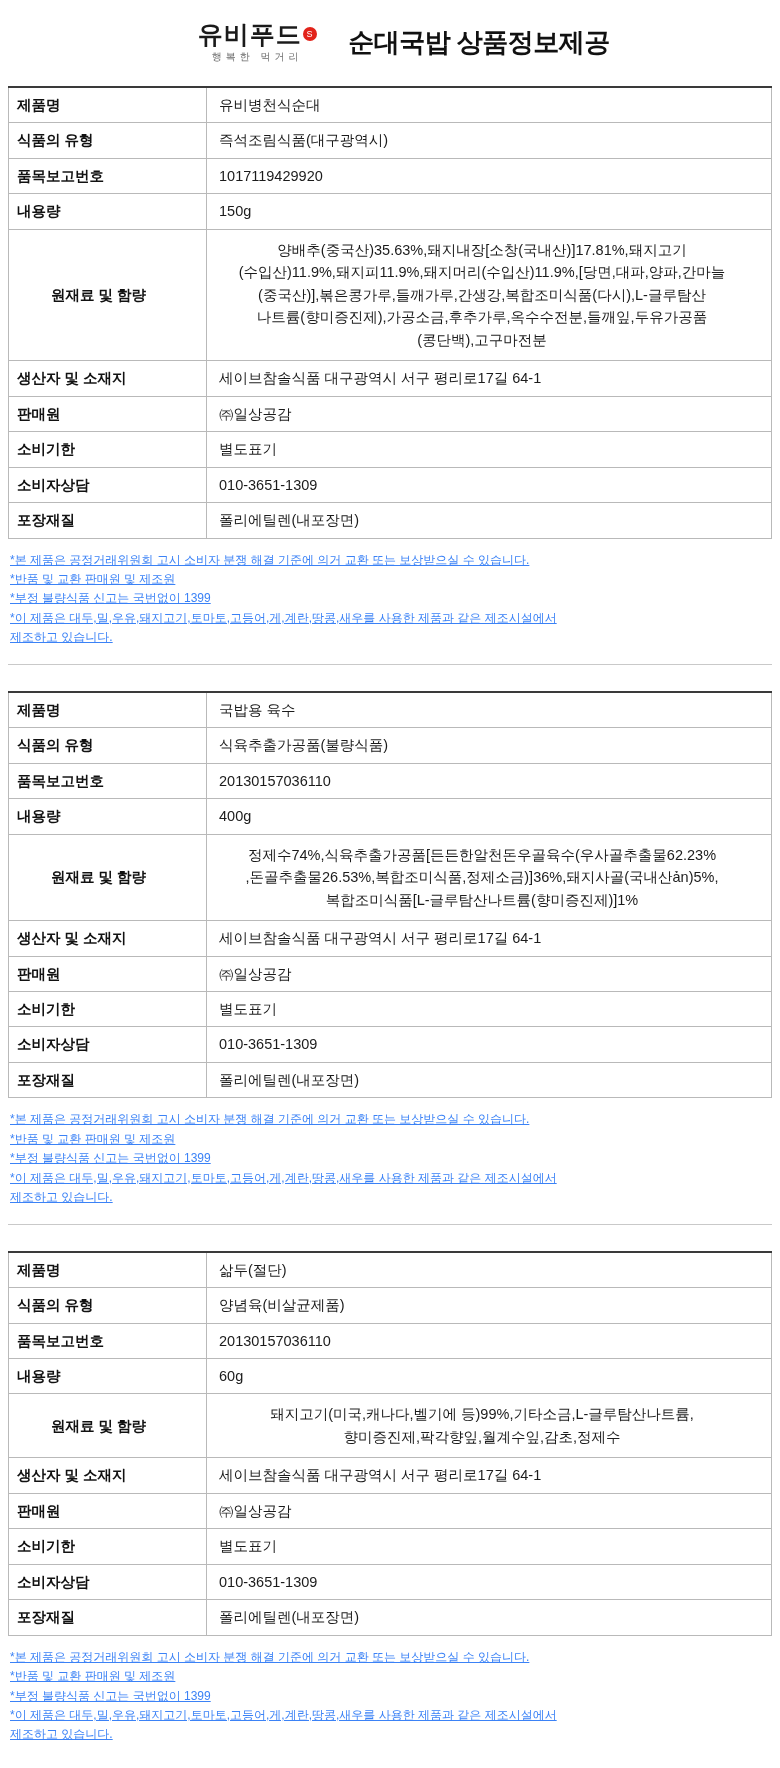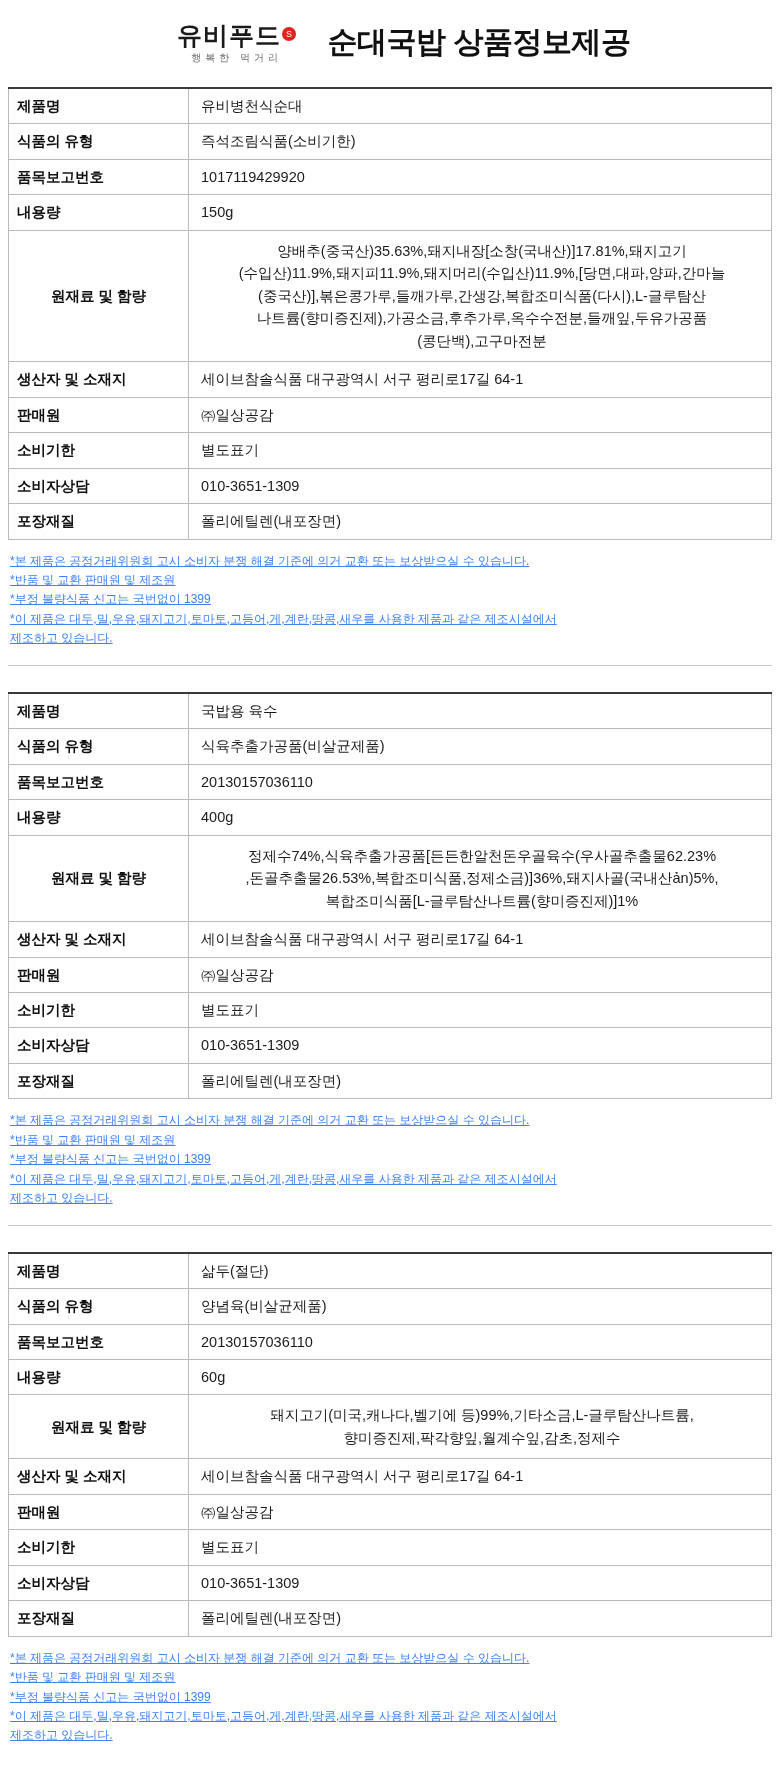--- a/index.html
+++ b/index.html
@@ -54,21 +54,21 @@
     vertical-align: super;
     margin-left: 1px;
   }
   .logo-sub {
     font-size: 10px;
     color: #6b6b6b;
     letter-spacing: 4px;
     margin-top: 5px;
   }
   .doc-title {
-    font-size: 30px;
+    font-size: 26px;
     font-weight: bold;
     letter-spacing: -0.5px;
     color: #111111;
   }
 
   
   .block {
     margin-bottom: 26px;
   }
   table.spec {
@@ -76,21 +76,21 @@
     width: 100%;
     table-layout: fixed;
     border-top: 2px solid #3a3a3a;
     border-bottom: 1px solid #9a9a9a;
   }
   table.spec td {
     border: 1px solid #b9b9b9;
     vertical-align: middle;
     font-size: 14.5px;
     line-height: 1.55;
-    padding: 6px 8px;
+    padding: 6px 26px;
   }
   table.spec td.label {
     width: 163px;
     font-weight: bold;
     background: #ffffff;
     color: #111111;
     padding-left: 8px;
   }
   table.spec td.value {
     color: #1b1b1b;
@@ -137,21 +137,21 @@
 
   <div class="block">
     <table class="spec">
       <tbody>
           <tr>
         <td class="label">제품명</td>
         <td class="value">유비병천식순대</td>
       </tr>
       <tr>
         <td class="label">식품의 유형</td>
-        <td class="value">즉석조림식품(소비기한)</td>
+        <td class="value">즉석조림식품(대구광역시)</td>
       </tr>
       <tr>
         <td class="label">품목보고번호</td>
         <td class="value">1017119429920</td>
       </tr>
       <tr>
         <td class="label">내용량</td>
         <td class="value">150g</td>
       </tr>
       <tr class="tall">
@@ -196,21 +196,21 @@
 
   <div class="block">
     <table class="spec">
       <tbody>
           <tr>
         <td class="label">제품명</td>
         <td class="value">국밥용 육수</td>
       </tr>
       <tr>
         <td class="label">식품의 유형</td>
-        <td class="value">식육추출가공품(비살균제품)</td>
+        <td class="value">식육추출가공품(불량식품)</td>
       </tr>
       <tr>
         <td class="label">품목보고번호</td>
         <td class="value">20130157036110</td>
       </tr>
       <tr>
         <td class="label">내용량</td>
         <td class="value">400g</td>
       </tr>
       <tr class="tall">

